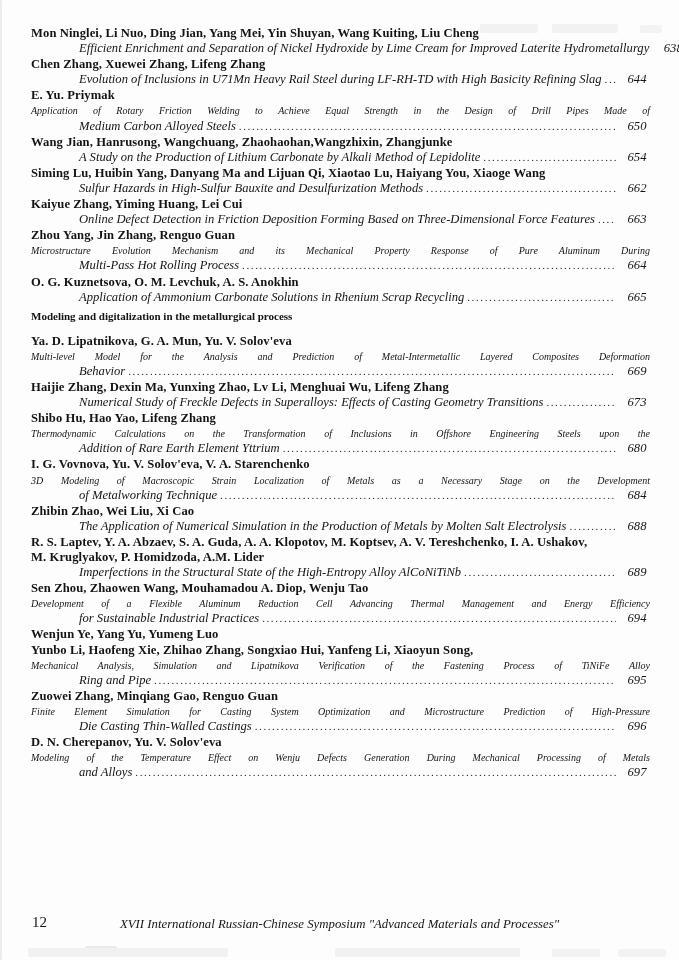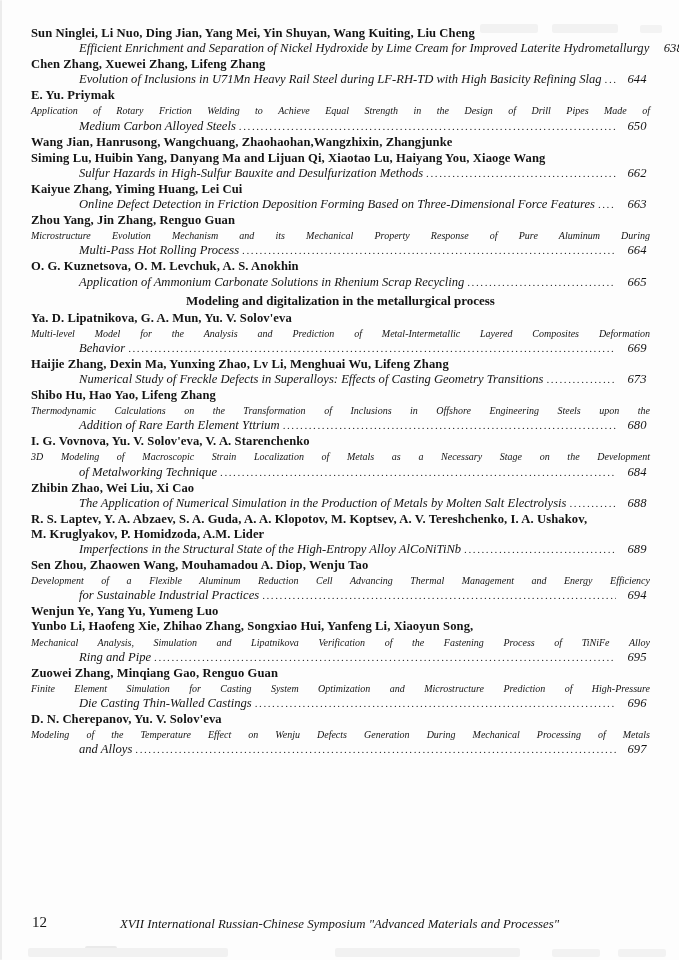--- a/index.html
+++ b/index.html
@@ -41,23 +41,22 @@
   }
   .leader::after {
     content:"........................................................................................................................................................................................";
   }
   .no-dots .leader::after { content:""; }
   .pgnum {
     font-style:italic; min-width:26px; text-align:center;
     font-size:12.6px;
   }
   .section-header {
-    font-weight:bold; font-size:13px; line-height:16px;
-    text-align:center;
-    margin:3px 0 2px 0;
+    font-weight:bold; font-size:11px; line-height:16px;
+    margin:3px 0 10px 0;
   }
   .pageno {
     position:absolute; left:32px; top:913px;
     font-size:15px; line-height:18px;
   }
   .footer-text {
     position:absolute; left:0; right:0; top:916px;
     text-align:center;
     font-style:italic; font-size:12.8px; line-height:16px;
   }
@@ -83,21 +82,21 @@
   <div class="scan-artifact a-t3"></div>
   <div class="scan-artifact a-b0"></div>
   <div class="scan-artifact a-b1"></div>
   <div class="scan-artifact a-b2"></div>
   <div class="scan-artifact a-b3"></div>
   <div class="scan-artifact a-b4"></div>
 
   <main class="content">
     <div id="toc-root">
         <div class="entry">
-          <div class="authors-line">Sun Ninglei, Li Nuo, Ding Jian, Yang Mei, Yin Shuyan, Wang Kuiting, Liu Cheng</div>
+          <div class="authors-line">Mon Ninglei, Li Nuo, Ding Jian, Yang Mei, Yin Shuyan, Wang Kuiting, Liu Cheng</div>
           <div class="tlast no-dots">
             <span class="ttext">Efficient Enrichment and Separation of Nickel Hydroxide by Lime Cream for Improved Laterite Hydrometallurgy</span>
             <span class="leader"></span>
             <span class="pgnum">638</span>
           </div>
         </div>
         <div class="entry">
           <div class="authors-line">Chen Zhang, Xuewei Zhang, Lifeng Zhang</div>
           <div class="tlast">
             <span class="ttext">Evolution of Inclusions in U71Mn Heavy Rail Steel during LF-RH-TD with High Basicity Refining Slag</span>
@@ -109,20 +108,25 @@
           <div class="authors-line">E. Yu. Priymak</div>
           <div class="tline">Application of Rotary Friction Welding to Achieve Equal Strength in the Design of Drill Pipes Made of</div>
           <div class="tlast">
             <span class="ttext">Medium Carbon Alloyed Steels</span>
             <span class="leader"></span>
             <span class="pgnum">650</span>
           </div>
         </div>
         <div class="entry">
           <div class="authors-line">Wang Jian, Hanrusong, Wangchuang, Zhaohaohan,Wangzhixin, Zhangjunke</div>
+          <div class="tlast">
+            <span class="ttext">A Study on the Production of Lithium Carbonate by Alkali Method of Lepidolite</span>
+            <span class="leader"></span>
+            <span class="pgnum">654</span>
+          </div>
         </div>
         <div class="entry">
           <div class="authors-line">Siming Lu, Huibin Yang, Danyang Ma and Lijuan Qi, Xiaotao Lu, Haiyang You, Xiaoge Wang</div>
           <div class="tlast">
             <span class="ttext">Sulfur Hazards in High-Sulfur Bauxite and Desulfurization Methods</span>
             <span class="leader"></span>
             <span class="pgnum">662</span>
           </div>
         </div>
         <div class="entry">

